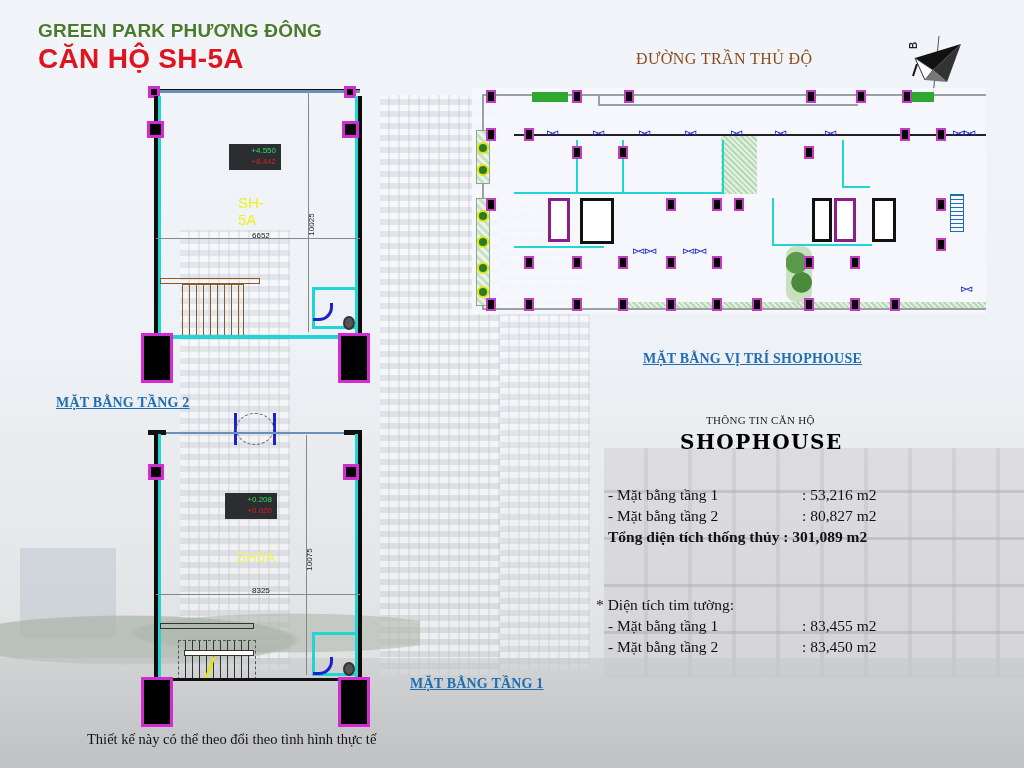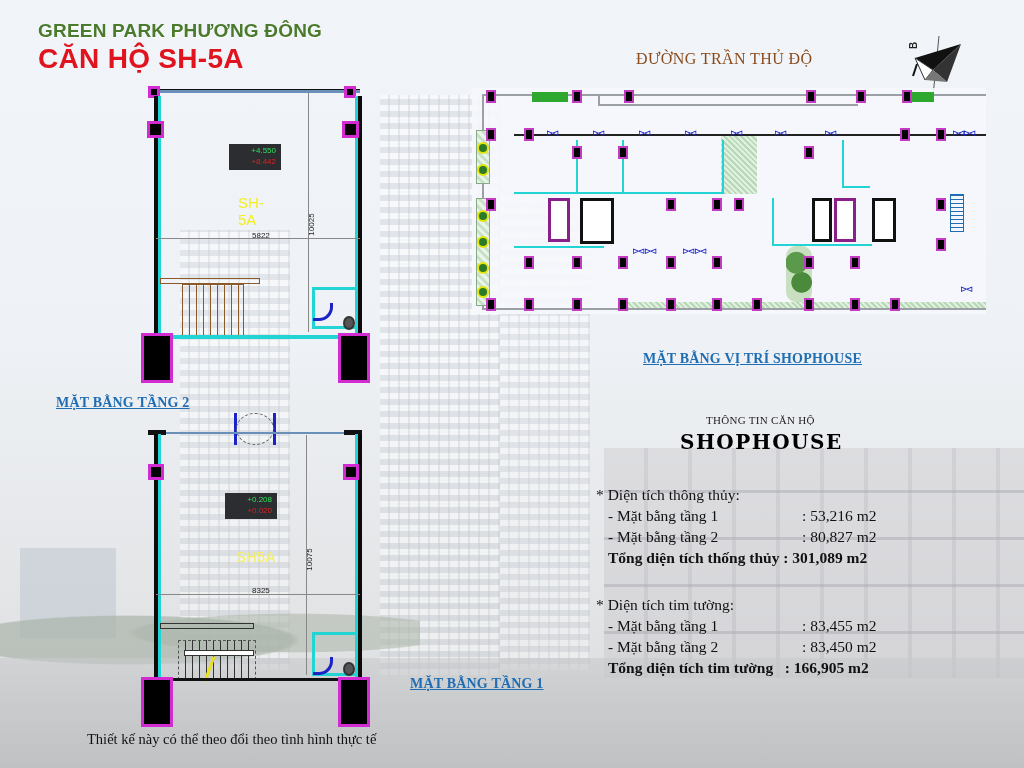--- a/index.html
+++ b/index.html
@@ -108,21 +108,21 @@
 <div class="plan" style="left:0; top:0; width:1px; height:1px;">
   <div class="wall-h" style="left:150px; top:89px; width:210px; height:4px; background:#6a8fb8; border-top:1px solid #111;"></div>
   <div class="col" style="left:148px; top:86px; width:12px; height:12px;"></div>
   <div class="col" style="left:344px; top:86px; width:12px; height:12px;"></div>
   <div class="wall-v" style="left:154px; top:96px; height:240px;"></div>
   <div class="wall-v r" style="left:358px; top:96px; height:240px;"></div>
   <div class="col" style="left:147px; top:121px; width:17px; height:17px;"></div>
   <div class="col" style="left:342px; top:121px; width:17px; height:17px;"></div>
   <div class="dim-line" style="left:156px; top:238px; width:204px; height:1px;"></div>
   <div class="dim-line" style="left:308px; top:92px; width:1px; height:240px;"></div>
-  <div class="dim-text" style="left:252px; top:231px;">5822</div>
+  <div class="dim-text" style="left:252px; top:231px;">6652</div>
   <div class="dim-text" style="left:300px; top:220px; transform:rotate(-90deg);">10025</div>
   <div class="level-box" style="left:229px; top:144px;">
     <span class="lvl-g">+4.550</span>
     <span class="lvl-r">+8.442</span>
   </div>
   <div class="room-label" style="left:238px; top:194px;">SH-5A</div>
   <div class="stairs" style="left:182px; top:284px; width:62px; height:52px;"></div>
   <div class="stairs" style="left:160px; top:278px; width:100px; height:6px; background:none;"></div>
   <div class="wc" style="left:312px; top:287px; width:46px; height:42px;"></div>
   <div class="door-blue" style="left:313px; top:303px; width:20px; height:18px;"></div>
@@ -261,21 +261,20 @@
   <span class="dooric" style="left:160px; top:158px;">⊳⊲ ⊳⊲</span>
   <span class="dooric" style="left:210px; top:158px;">⊳⊲ ⊳⊲</span>
   <span class="dooric" style="left:488px; top:196px;">⊳⊲</span>
 </div>
 <div class="section-link" style="left:643px; top:351px;">MẶT BẰNG VỊ TRÍ SHOPHOUSE</div>
 
 <div class="info-sub">THÔNG TIN CĂN HỘ</div>
 <div class="info-title">SHOPHOUSE</div>
 
 <div class="info-block" style="top:484px;">
-  <div>* Diện tích thông thủy:</div>
   <div class="row">
     <span class="lbl">- Mặt bằng tầng 1</span>
     <span class="val">: 53,216 m2</span>
   </div>
   <div class="row">
     <span class="lbl">- Mặt bằng tầng 2</span>
     <span class="val">: 80,827 m2</span>
   </div>
   <div class="tot">Tổng diện tích thống thủy : 301,089 m2</div>
 </div>
@@ -283,16 +282,15 @@
 <div class="info-block" style="top:594px;">
   <div>* Diện tích tim tường:</div>
   <div class="row">
     <span class="lbl">- Mặt bằng tầng 1</span>
     <span class="val">: 83,455 m2</span>
   </div>
   <div class="row">
     <span class="lbl">- Mặt bằng tầng 2</span>
     <span class="val">: 83,450 m2</span>
   </div>
-  <div class="tot" style="white-space:pre;">Tổng diện tích tim tường   : 166,905 m2</div>
 </div>
 
 <div class="disclaimer">Thiết kế này có thể theo đổi theo tình hình thực tế</div>
 
 </body></html>

